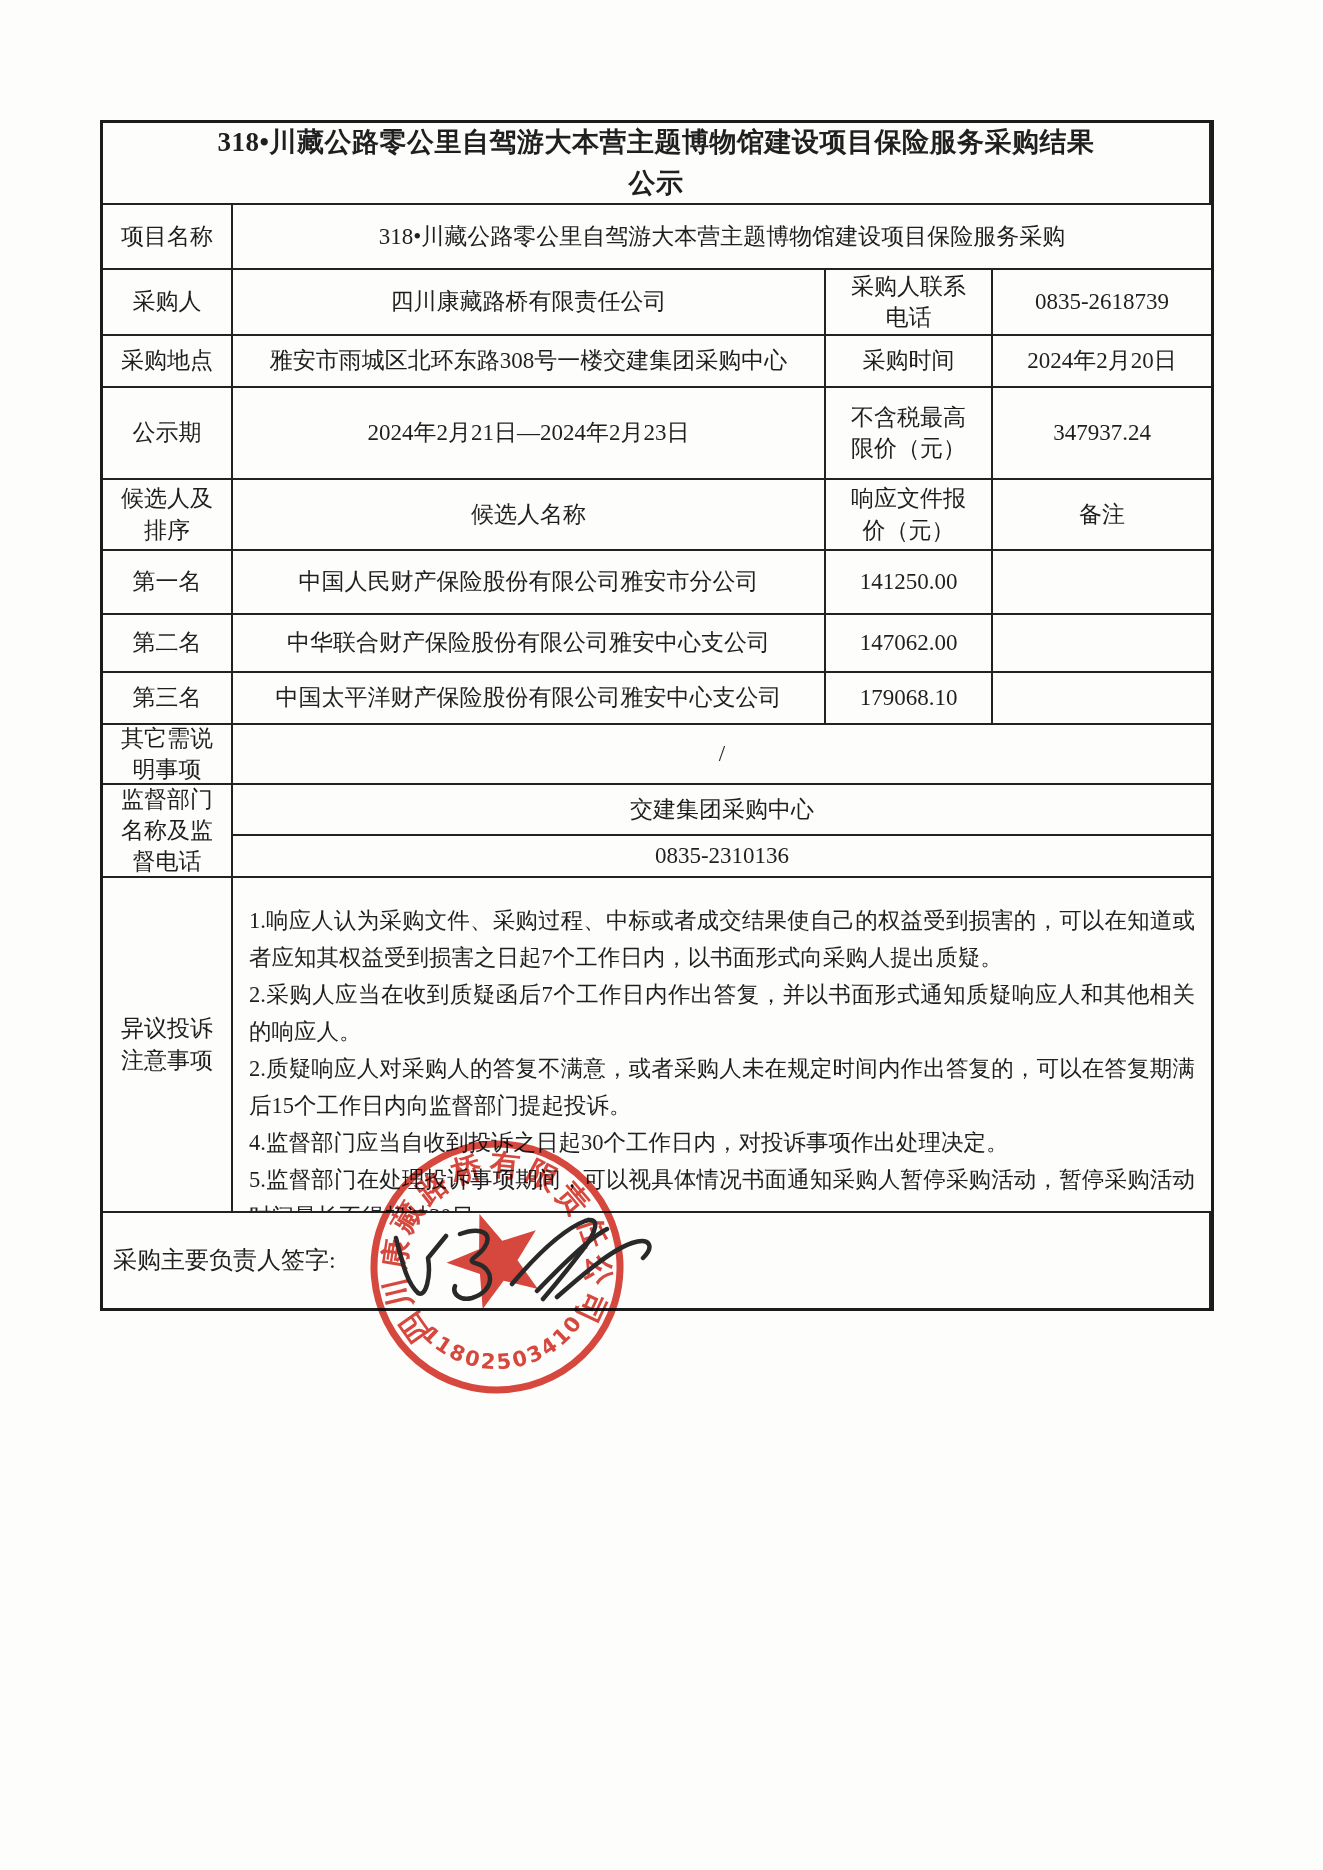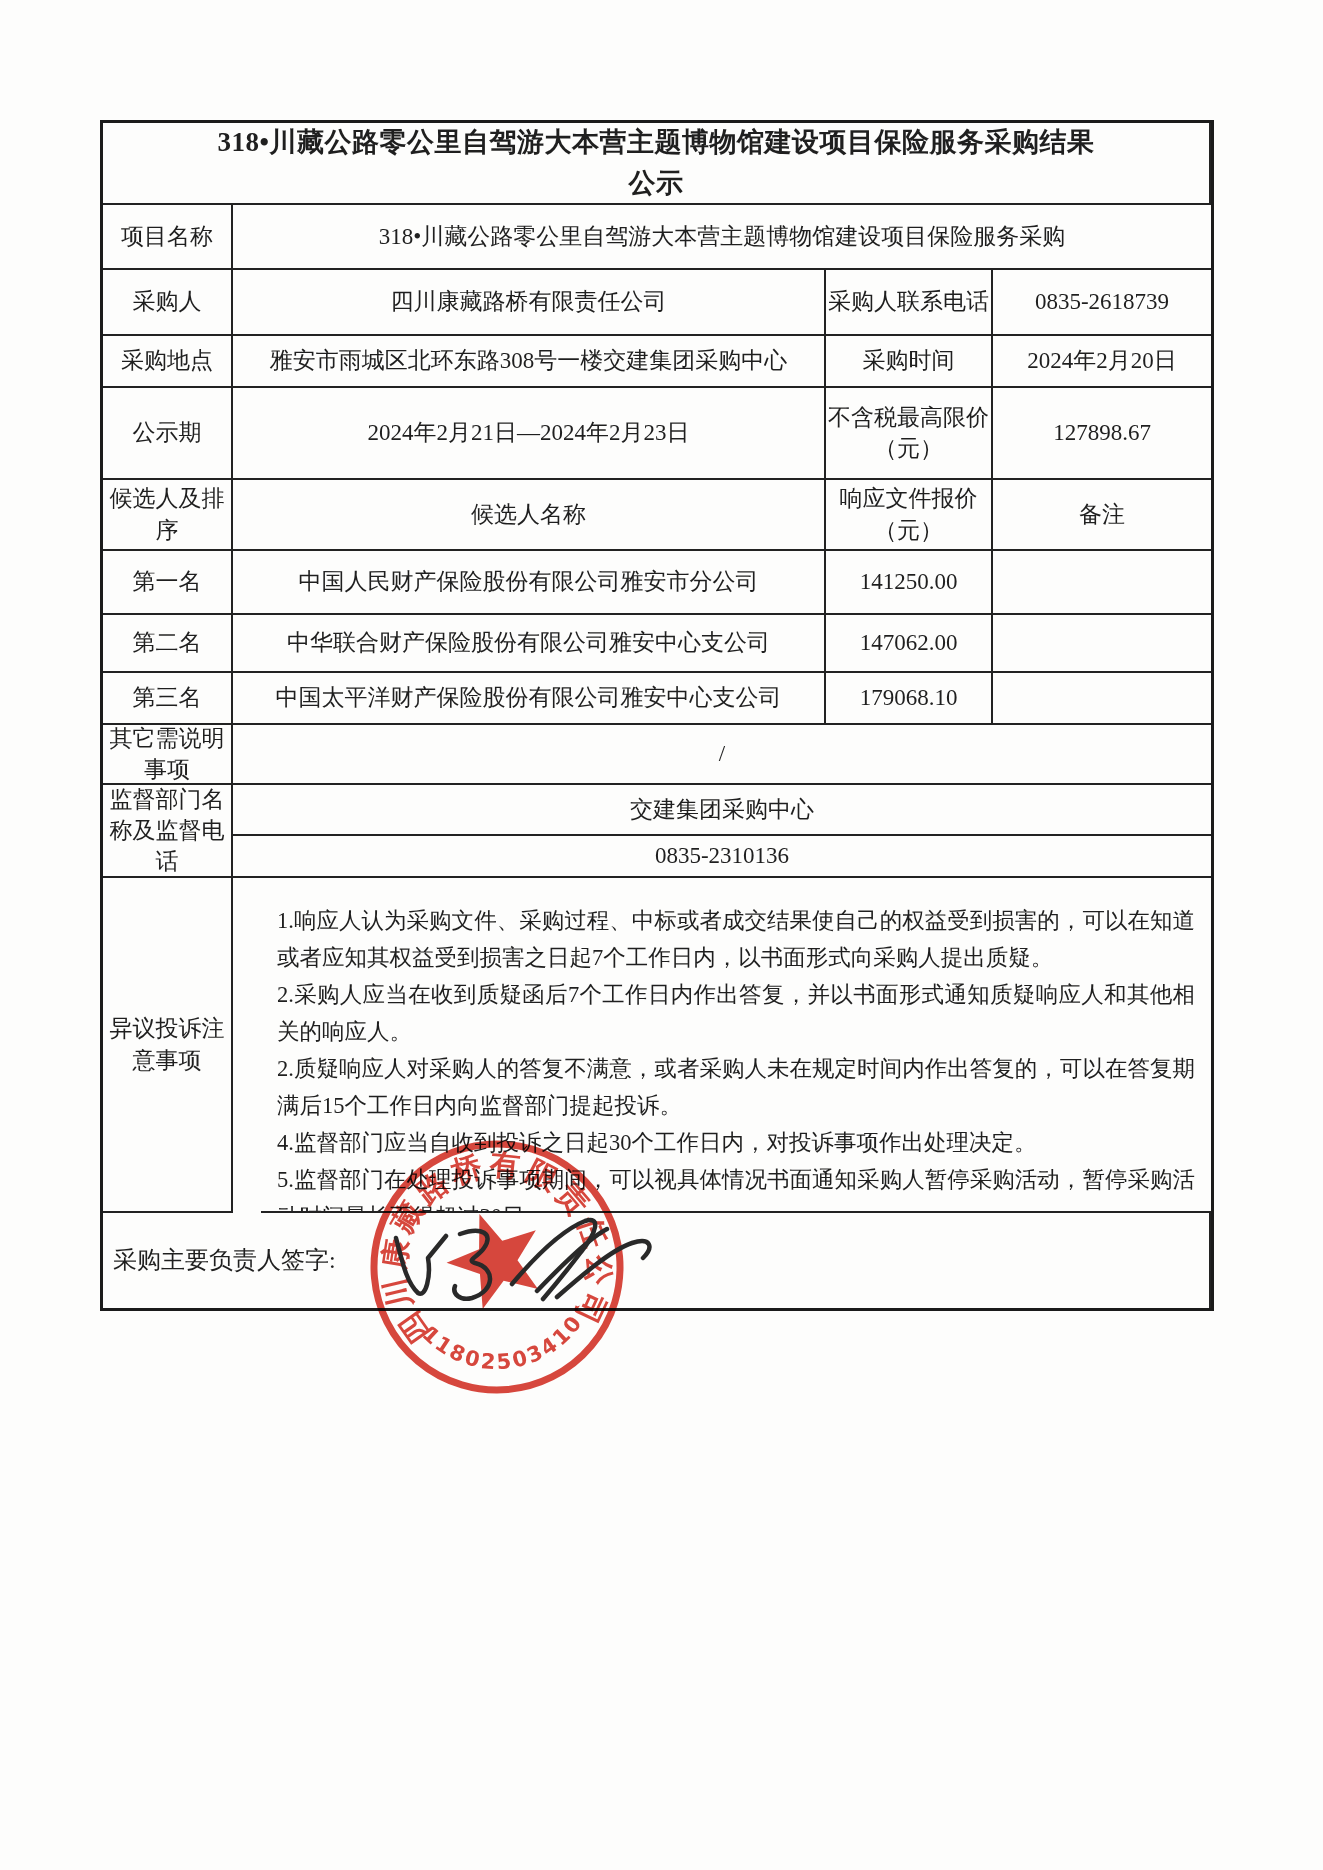--- a/index.html
+++ b/index.html
@@ -27,31 +27,31 @@
     font-size:23px;line-height:1.35;
     padding:2px 8px;
     box-sizing:border-box;
     overflow:hidden;
   }
   .lastcol{border-right:none;font-family:Liberation Serif, serif;}
   .lastrow{border-bottom:none;}
   .sp3{grid-column:span 3;}
   .sp4{grid-column:1 / -1;}
   .rowspan2{grid-row:span 2;}
-  .labelcell{padding:2px 0;}
+  .labelcell{padding:2px 16px;}
   .titlecell{
     flex-direction:column;
     font-weight:bold;font-size:27px;line-height:41px;
     letter-spacing:.5px;
   }
   .noticecell{
     align-items:flex-start;justify-content:flex-start;
     text-align:justify;
     padding:24px 16px 6px 16px;
-    font-size:22.5px;line-height:37px;margin-left:28px;
+    font-size:22.5px;line-height:37px;
   }
   .noticecell p{margin:0;}
   .sigcell{
     justify-content:flex-start;
     padding-left:10px;
     font-size:24px;
   }
   .overlay{
     position:absolute;left:0;top:0;width:1323px;height:1870px;
     pointer-events:none;
@@ -77,21 +77,21 @@
   <div class="c lastcol">0835-2618739</div>
 
   <div class="c labelcell">采购地点</div>
   <div class="c" style="padding:2px 18px;">雅安市雨城区北环东路308号一楼交建集团采购中心</div>
   <div class="c labelcell">采购时间</div>
   <div class="c lastcol">2024年2月20日</div>
 
   <div class="c labelcell">公示期</div>
   <div class="c">2024年2月21日—2024年2月23日</div>
   <div class="c labelcell">不含税最高限价（元）</div>
-  <div class="c lastcol">127898.67</div>
+  <div class="c lastcol">347937.24</div>
 
   <div class="c labelcell">候选人及排序</div>
   <div class="c">候选人名称</div>
   <div class="c labelcell">响应文件报价（元）</div>
   <div class="c lastcol">备注</div>
 
   <div class="c">第一名</div>
   <div class="c">中国人民财产保险股份有限公司雅安市分公司</div>
   <div class="c">141250.00</div>
   <div class="c lastcol"></div>

